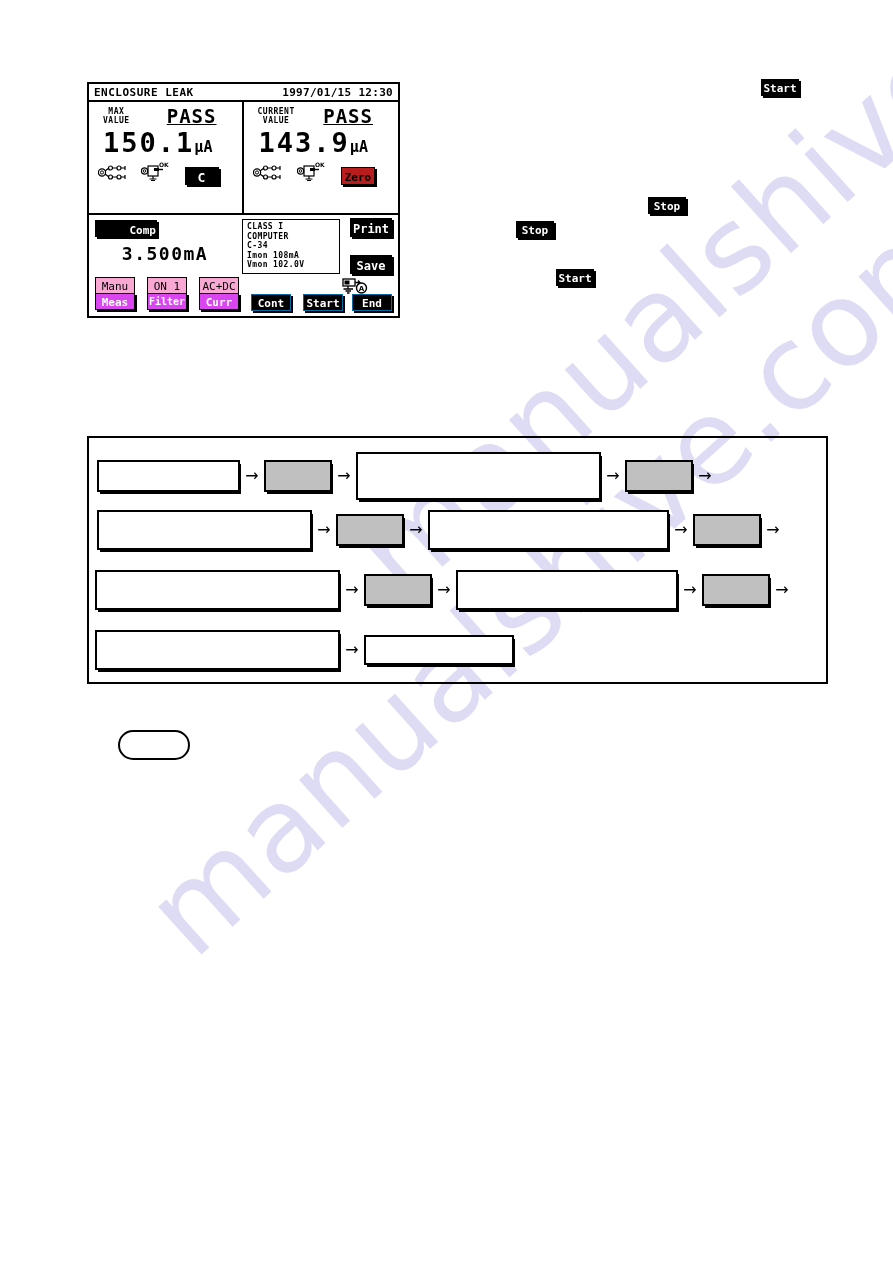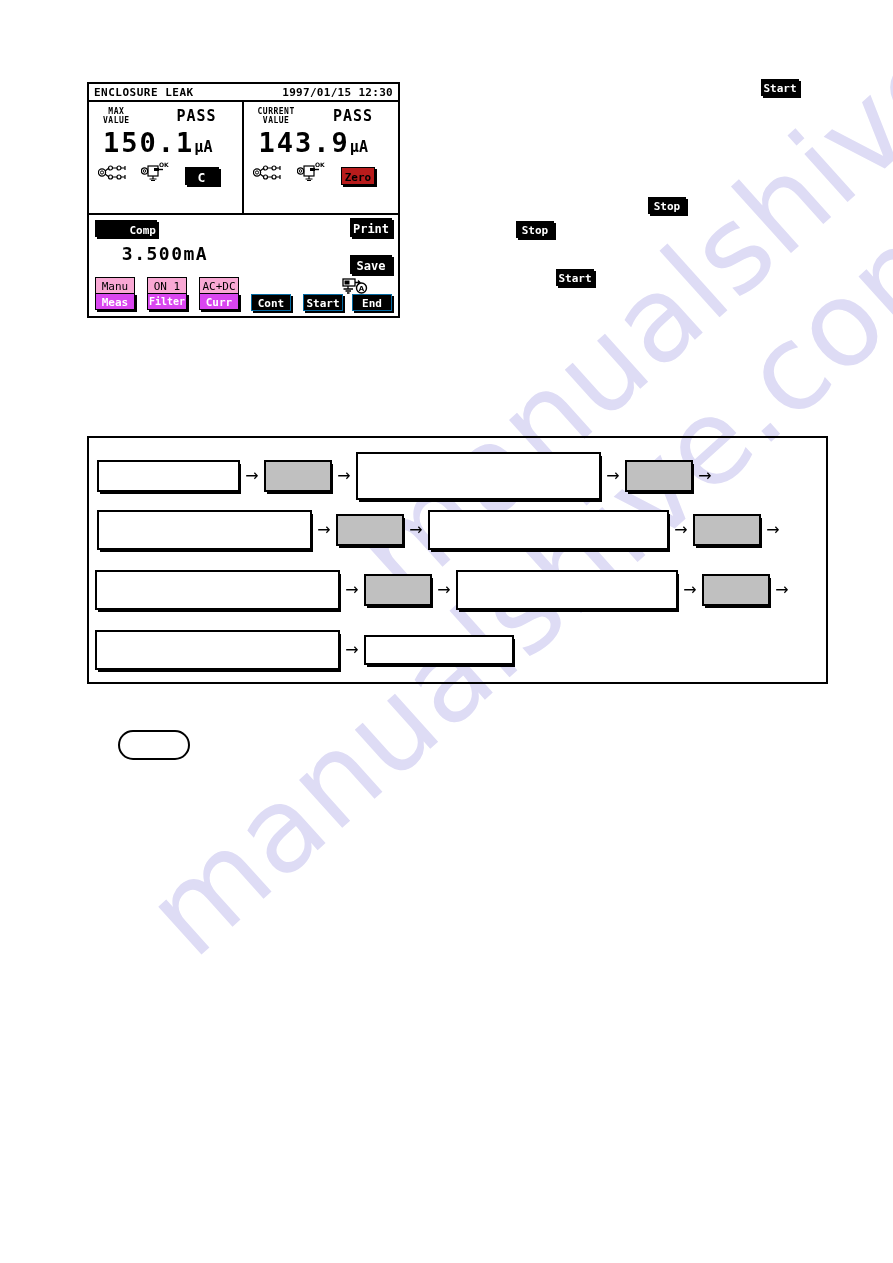--- a/index.html
+++ b/index.html
@@ -103,24 +103,25 @@
     padding: 1px 6px 0 10px;
   }
   .meas-label {
     font-size: 8px;
     font-weight: bold;
     line-height: 9px;
     letter-spacing: 0.5px;
     text-align: center;
   }
   .meas-verdict {
-    font-size: 15px;
+    font-size: 19px;
     font-weight: bold;
     letter-spacing: 1px;
     line-height: 20px;
+    text-decoration: underline;
   }
   .meas-value {
     text-align: center;
     margin-top: 1px;
     white-space: nowrap;
   }
   .meas-num {
     font-size: 27px;
     font-weight: bold;
     letter-spacing: 2px;
@@ -447,20 +448,27 @@
         <span class="k-out btn-zero">Zero</span>
       </div>
     </div>
   </div>
 
   <div class="lcd-lower">
 
     <span class="k comp-btn">Comp</span>
     <div class="comp-value">3.500mA</div>
 
+    <div class="info-box">
+      <div>CLASS I</div>
+      <div>COMPUTER</div>
+      <div>C-34</div>
+      <div>Imon  108mA</div>
+      <div>Vmon  102.0V</div>
+    </div>
 
     <span class="k print-btn">Print</span>
     <span class="k save-btn">Save</span>
 
     <span class="cont-icon">
       <svg width="28" height="20" viewBox="0 0 28 20">
         <rect x="2" y="2" width="12" height="7" fill="none" stroke="#000" stroke-width="1.3"></rect>
         <rect x="3.5" y="3.5" width="5" height="4" fill="#000"></rect>
         <path d="M14 5.5 H19 M17 3.5 L19 5.5 L17 7.5" fill="none" stroke="#000" stroke-width="1.3"></path>
         <path d="M7 9 V12 M2.5 12 H12 M4.5 14 H10 M6 16 H8.5" stroke="#000" stroke-width="1.3"></path>

